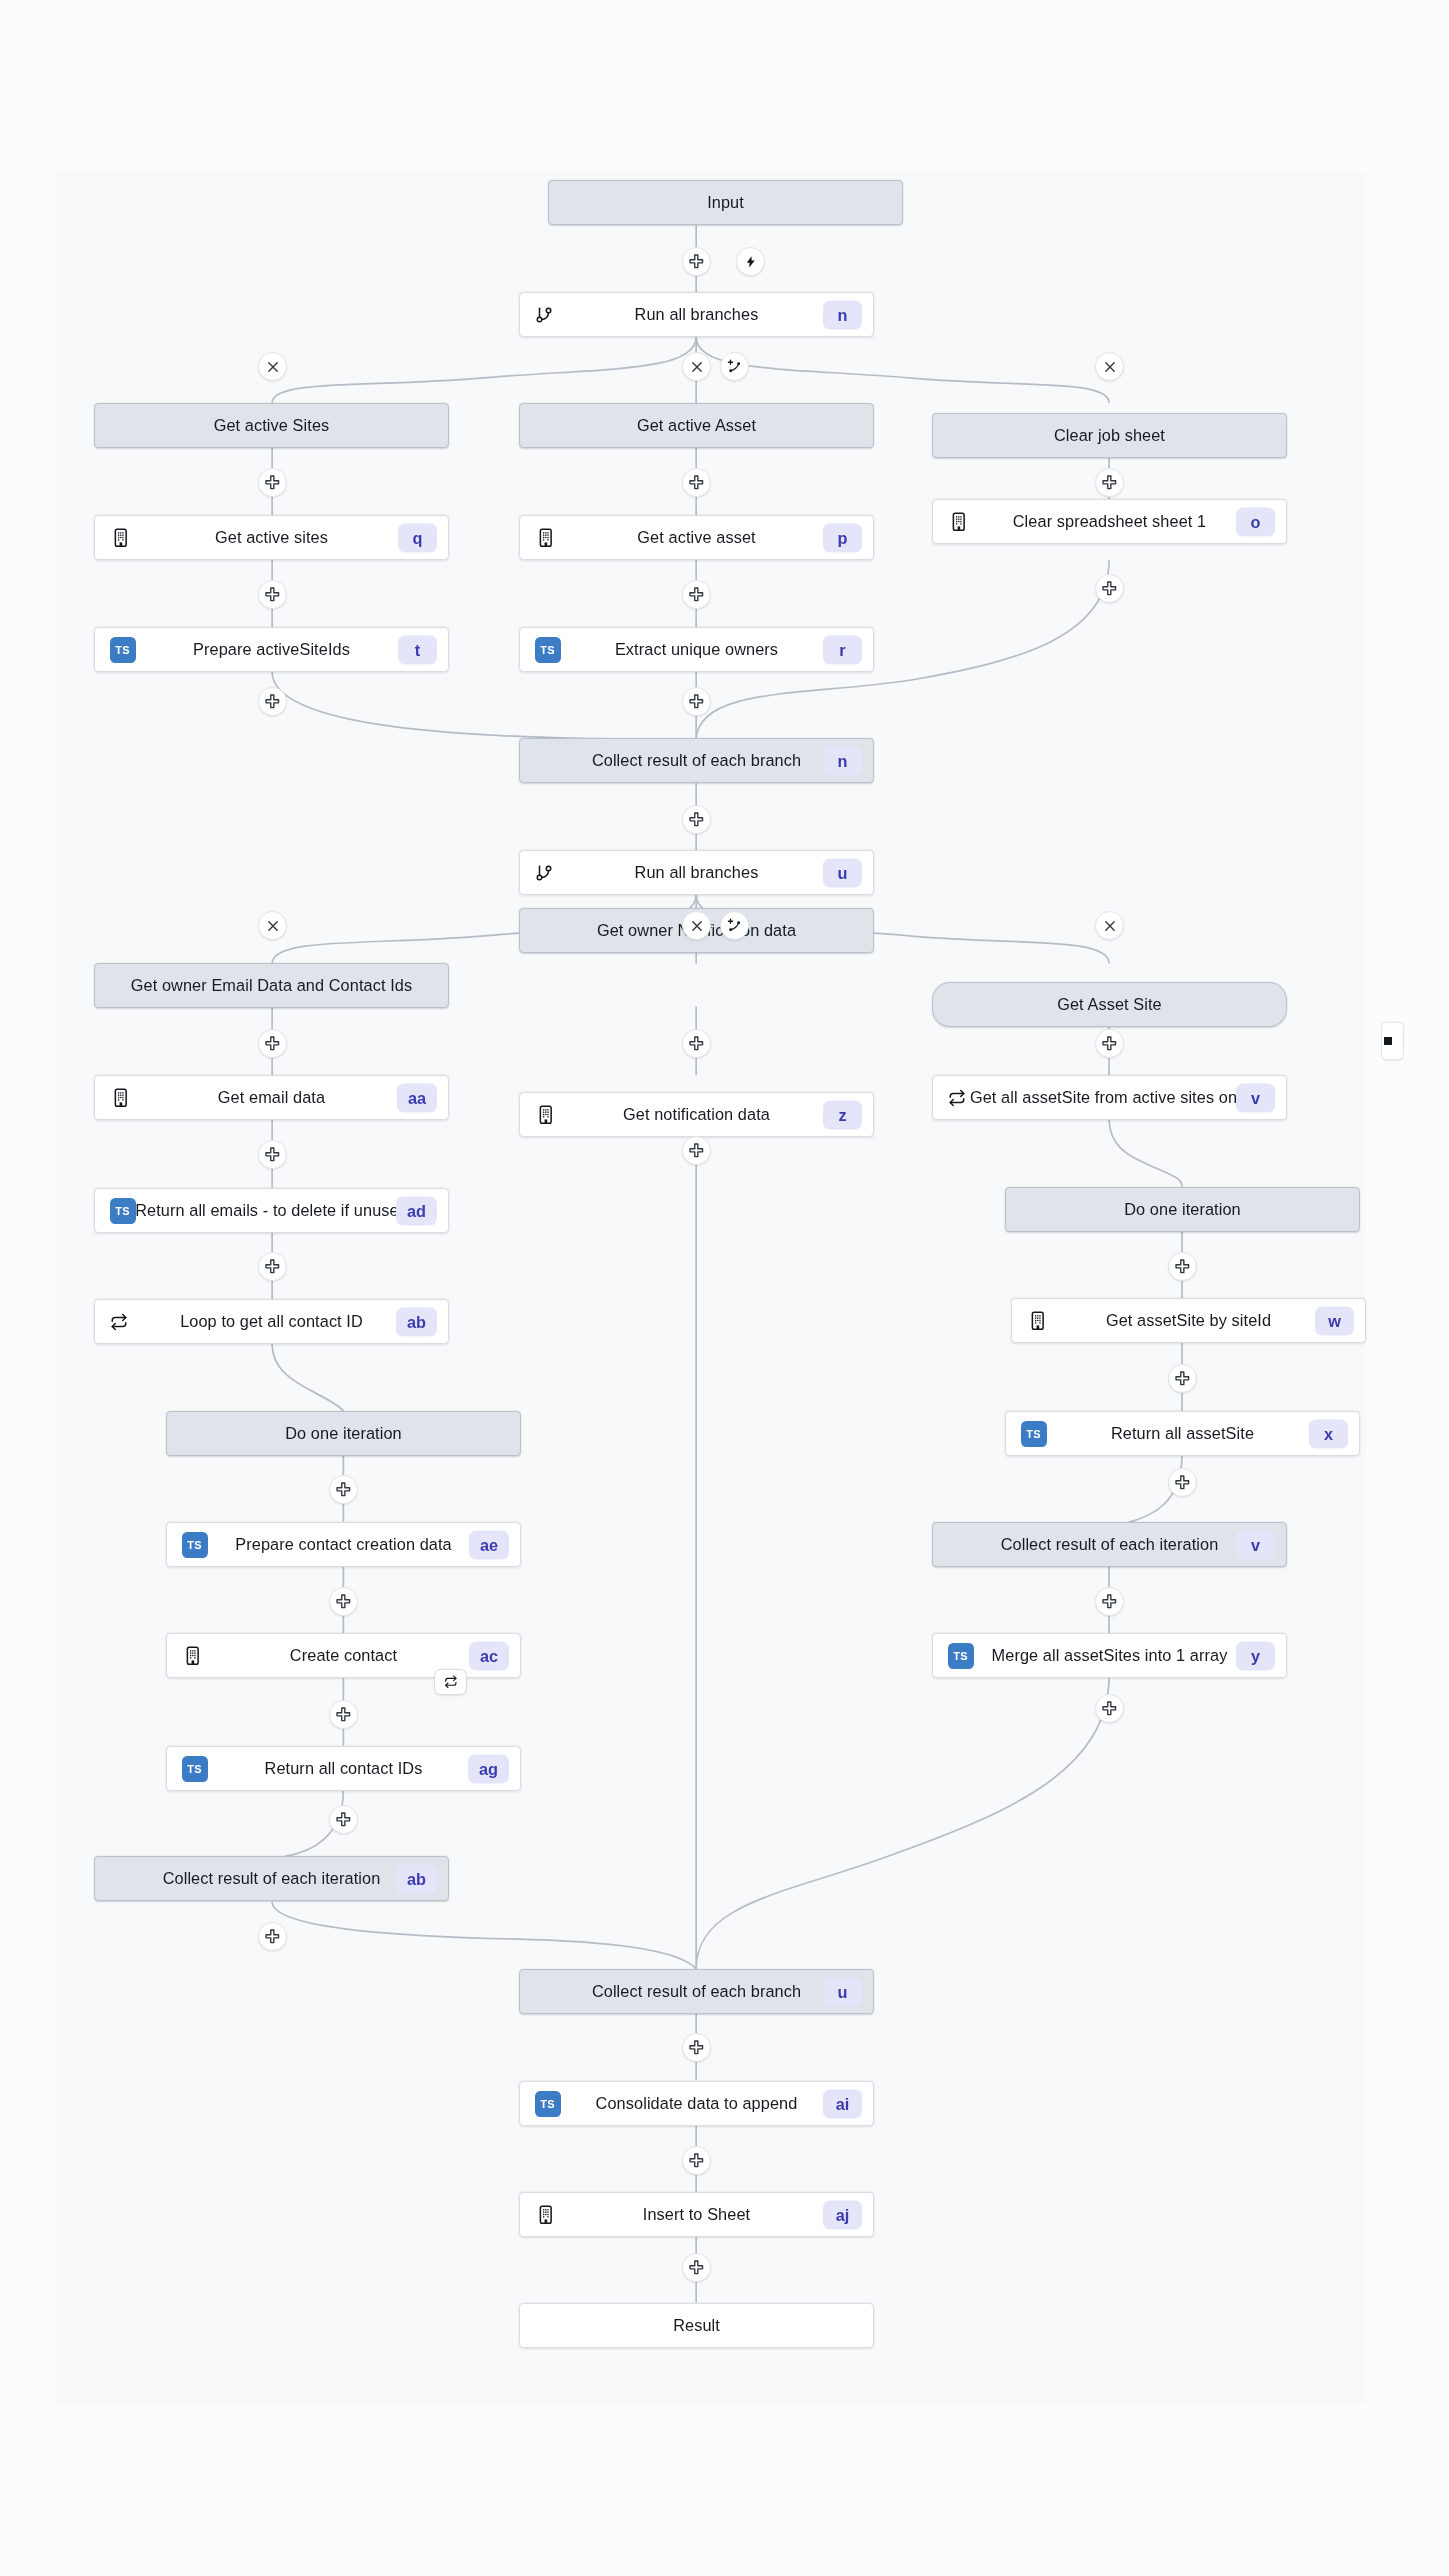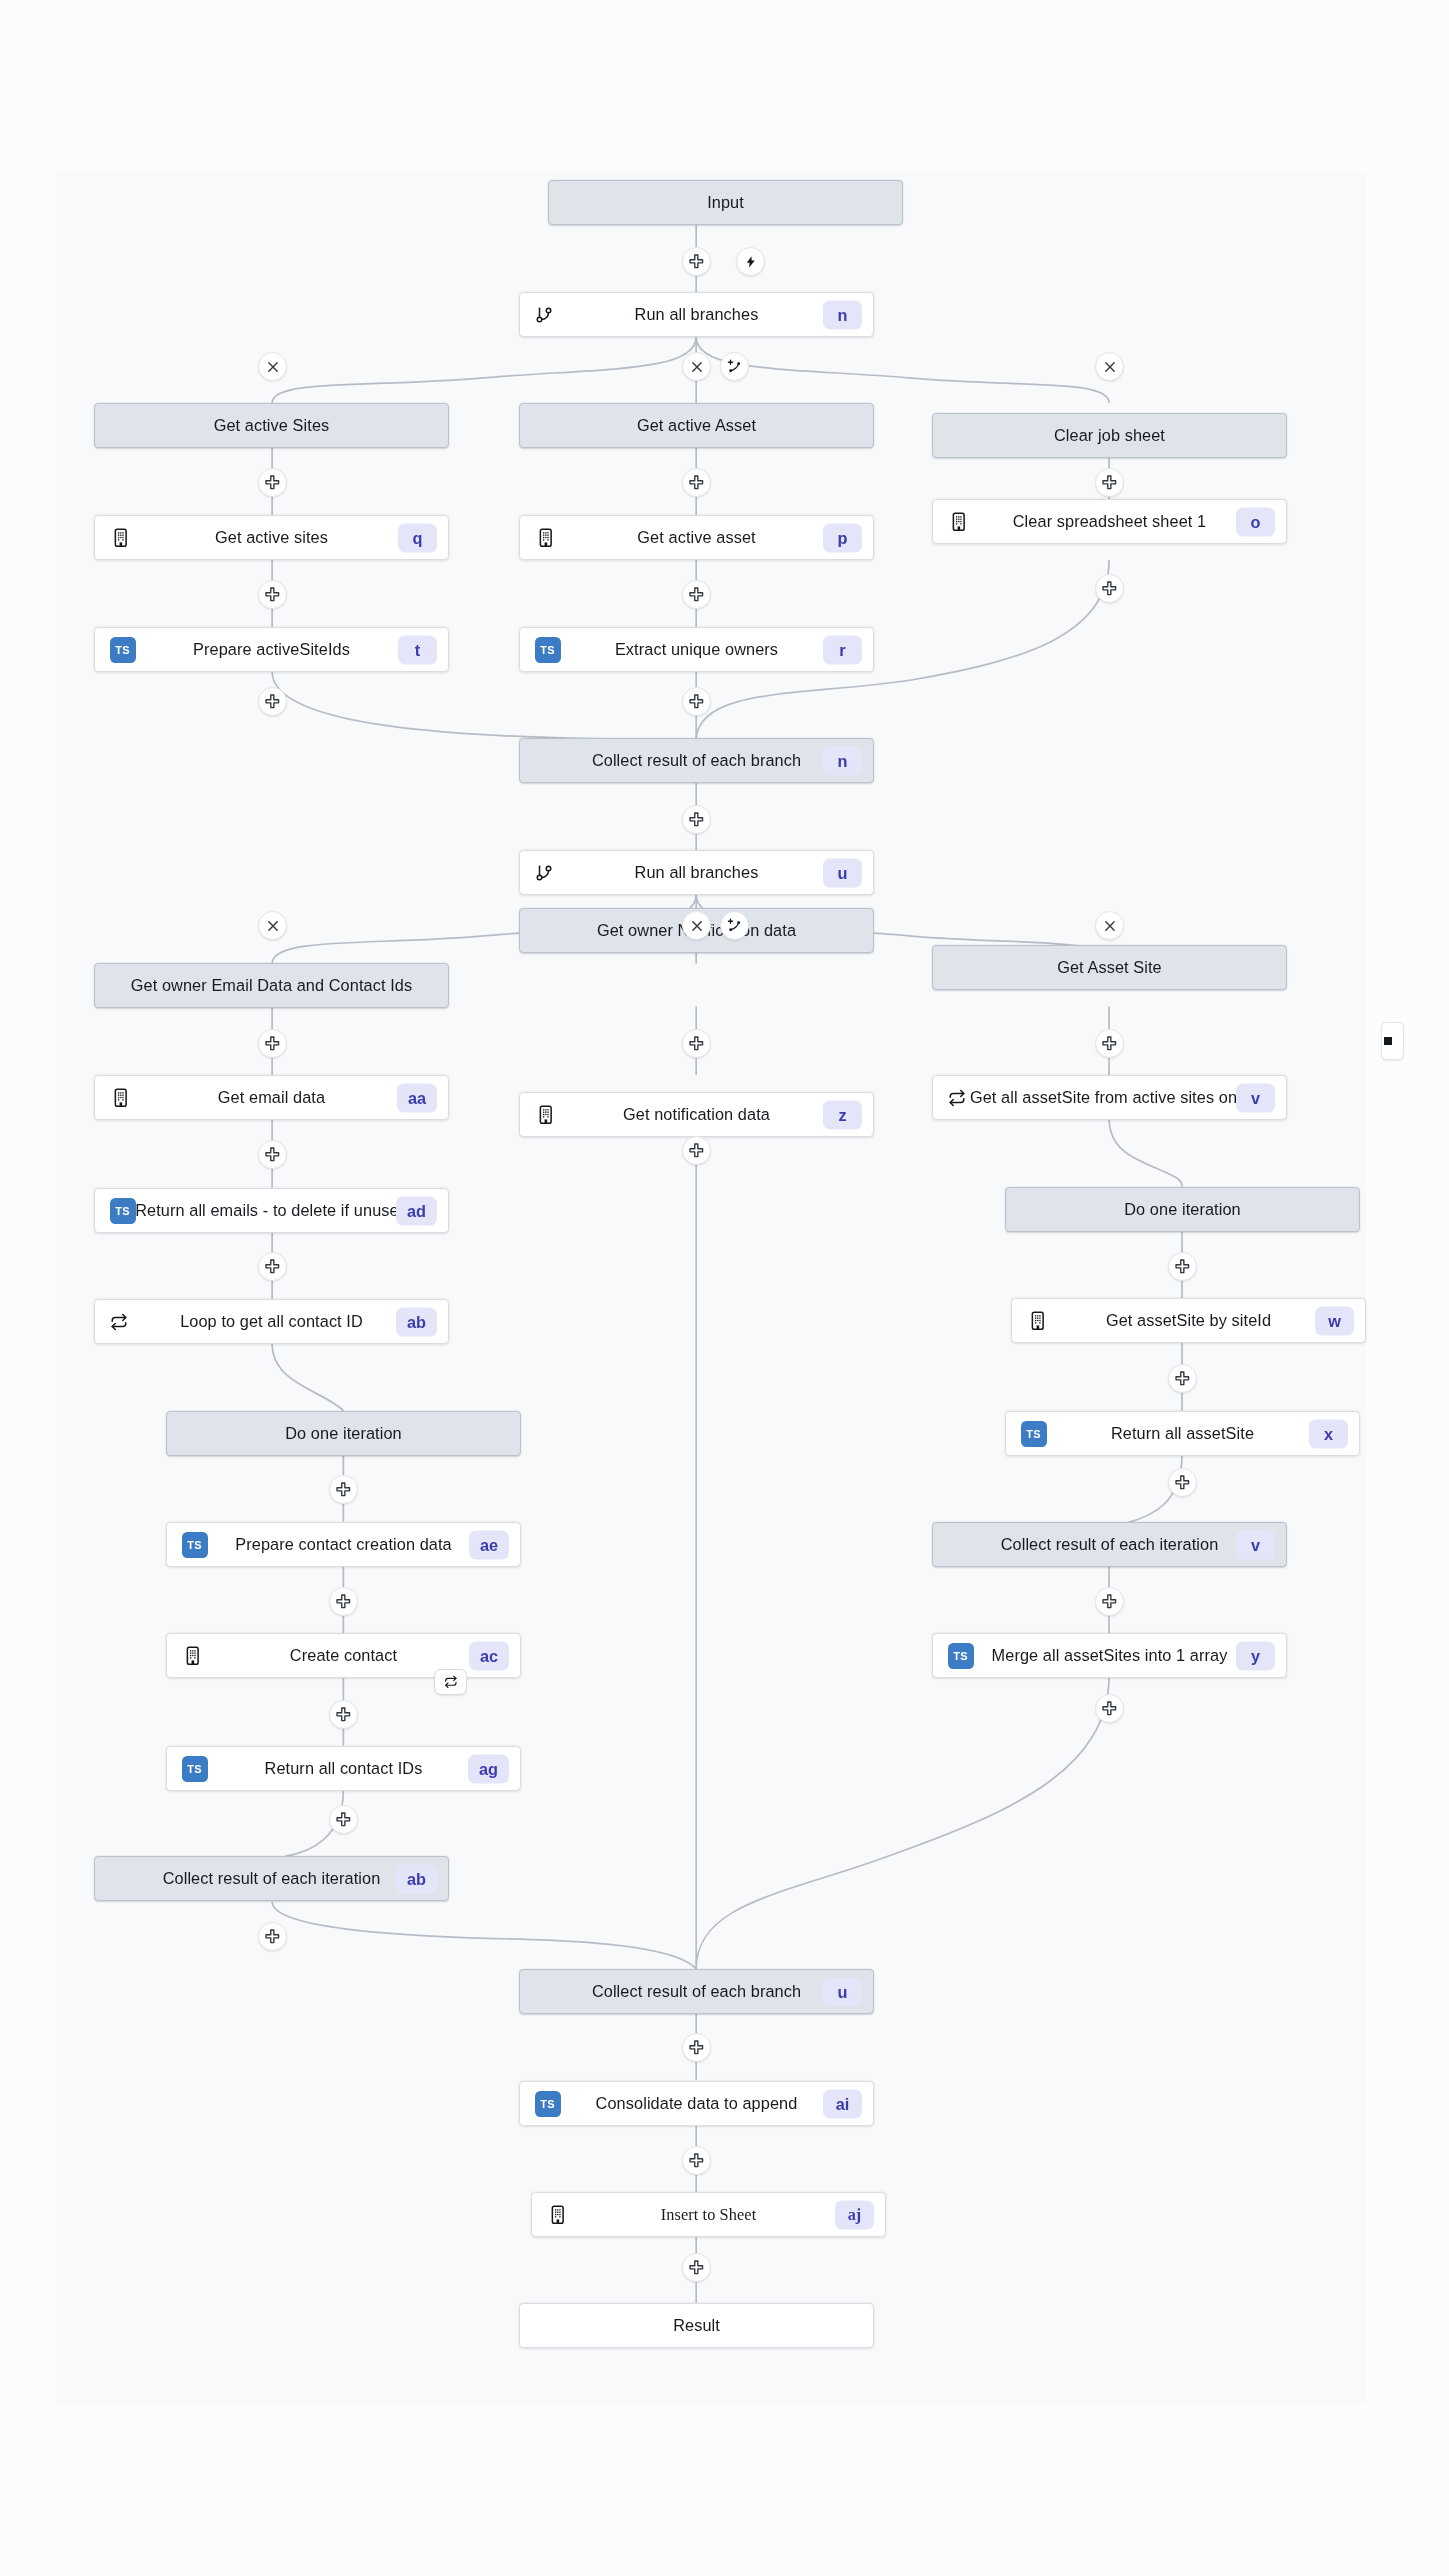--- a/index.html
+++ b/index.html
@@ -230,21 +230,21 @@
       </span>
       <span class="label">Run all branches</span>
       <span class="badge">u</span>
     </div>
     <div class="node header" style="left: 94px; top: 963px;">
       <span class="label">Get owner Email Data and Contact Ids</span>
     </div>
     <div class="node header" style="left: 519px; top: 908px; text-decoration: underline;">
       <span class="label">Get owner Notification data</span>
     </div>
-    <div class="node header" style="left: 932px; top: 945px;">
+    <div class="node header" style="left: 932px; top: 982px; border-radius: 18px;">
       <span class="label">Get Asset Site</span>
     </div>
     <div class="node action" style="left: 94px; top: 1075px;">
       <span class="icon-left">
         <svg width="21.5" height="21.5" viewBox="0 0 24 24" fill="none">
           <rect x="6" y="2.6" width="12" height="18.8" rx="2" stroke="#14181d" stroke-width="1.7"></rect>
           <g fill="#14181d">
             <rect x="8.9" y="5.8" width="1.5" height="1.5"></rect>
             <rect x="11.3" y="5.8" width="1.5" height="1.5"></rect>
             <rect x="13.7" y="5.8" width="1.5" height="1.5"></rect>
@@ -417,21 +417,21 @@
       <span class="label">Collect result of each branch</span>
       <span class="badge">u</span>
     </div>
     <div class="node action" style="left: 519px; top: 2081px;">
       <span class="icon-left">
         <span class="ts-chip">TS</span>
       </span>
       <span class="label">Consolidate data to append</span>
       <span class="badge">ai</span>
     </div>
-    <div class="node action" style="left: 531px; top: 2192px; font-family: Liberation Serif, serif;">
+    <div class="node action" style="left: 519px; top: 2192px;">
       <span class="icon-left">
         <svg width="21.5" height="21.5" viewBox="0 0 24 24" fill="none">
           <rect x="6" y="2.6" width="12" height="18.8" rx="2" stroke="#14181d" stroke-width="1.7"></rect>
           <g fill="#14181d">
             <rect x="8.9" y="5.8" width="1.5" height="1.5"></rect>
             <rect x="11.3" y="5.8" width="1.5" height="1.5"></rect>
             <rect x="13.7" y="5.8" width="1.5" height="1.5"></rect>
             <rect x="8.9" y="8.4" width="1.5" height="1.5"></rect>
             <rect x="11.3" y="8.4" width="1.5" height="1.5"></rect>
             <rect x="13.7" y="8.4" width="1.5" height="1.5"></rect>

